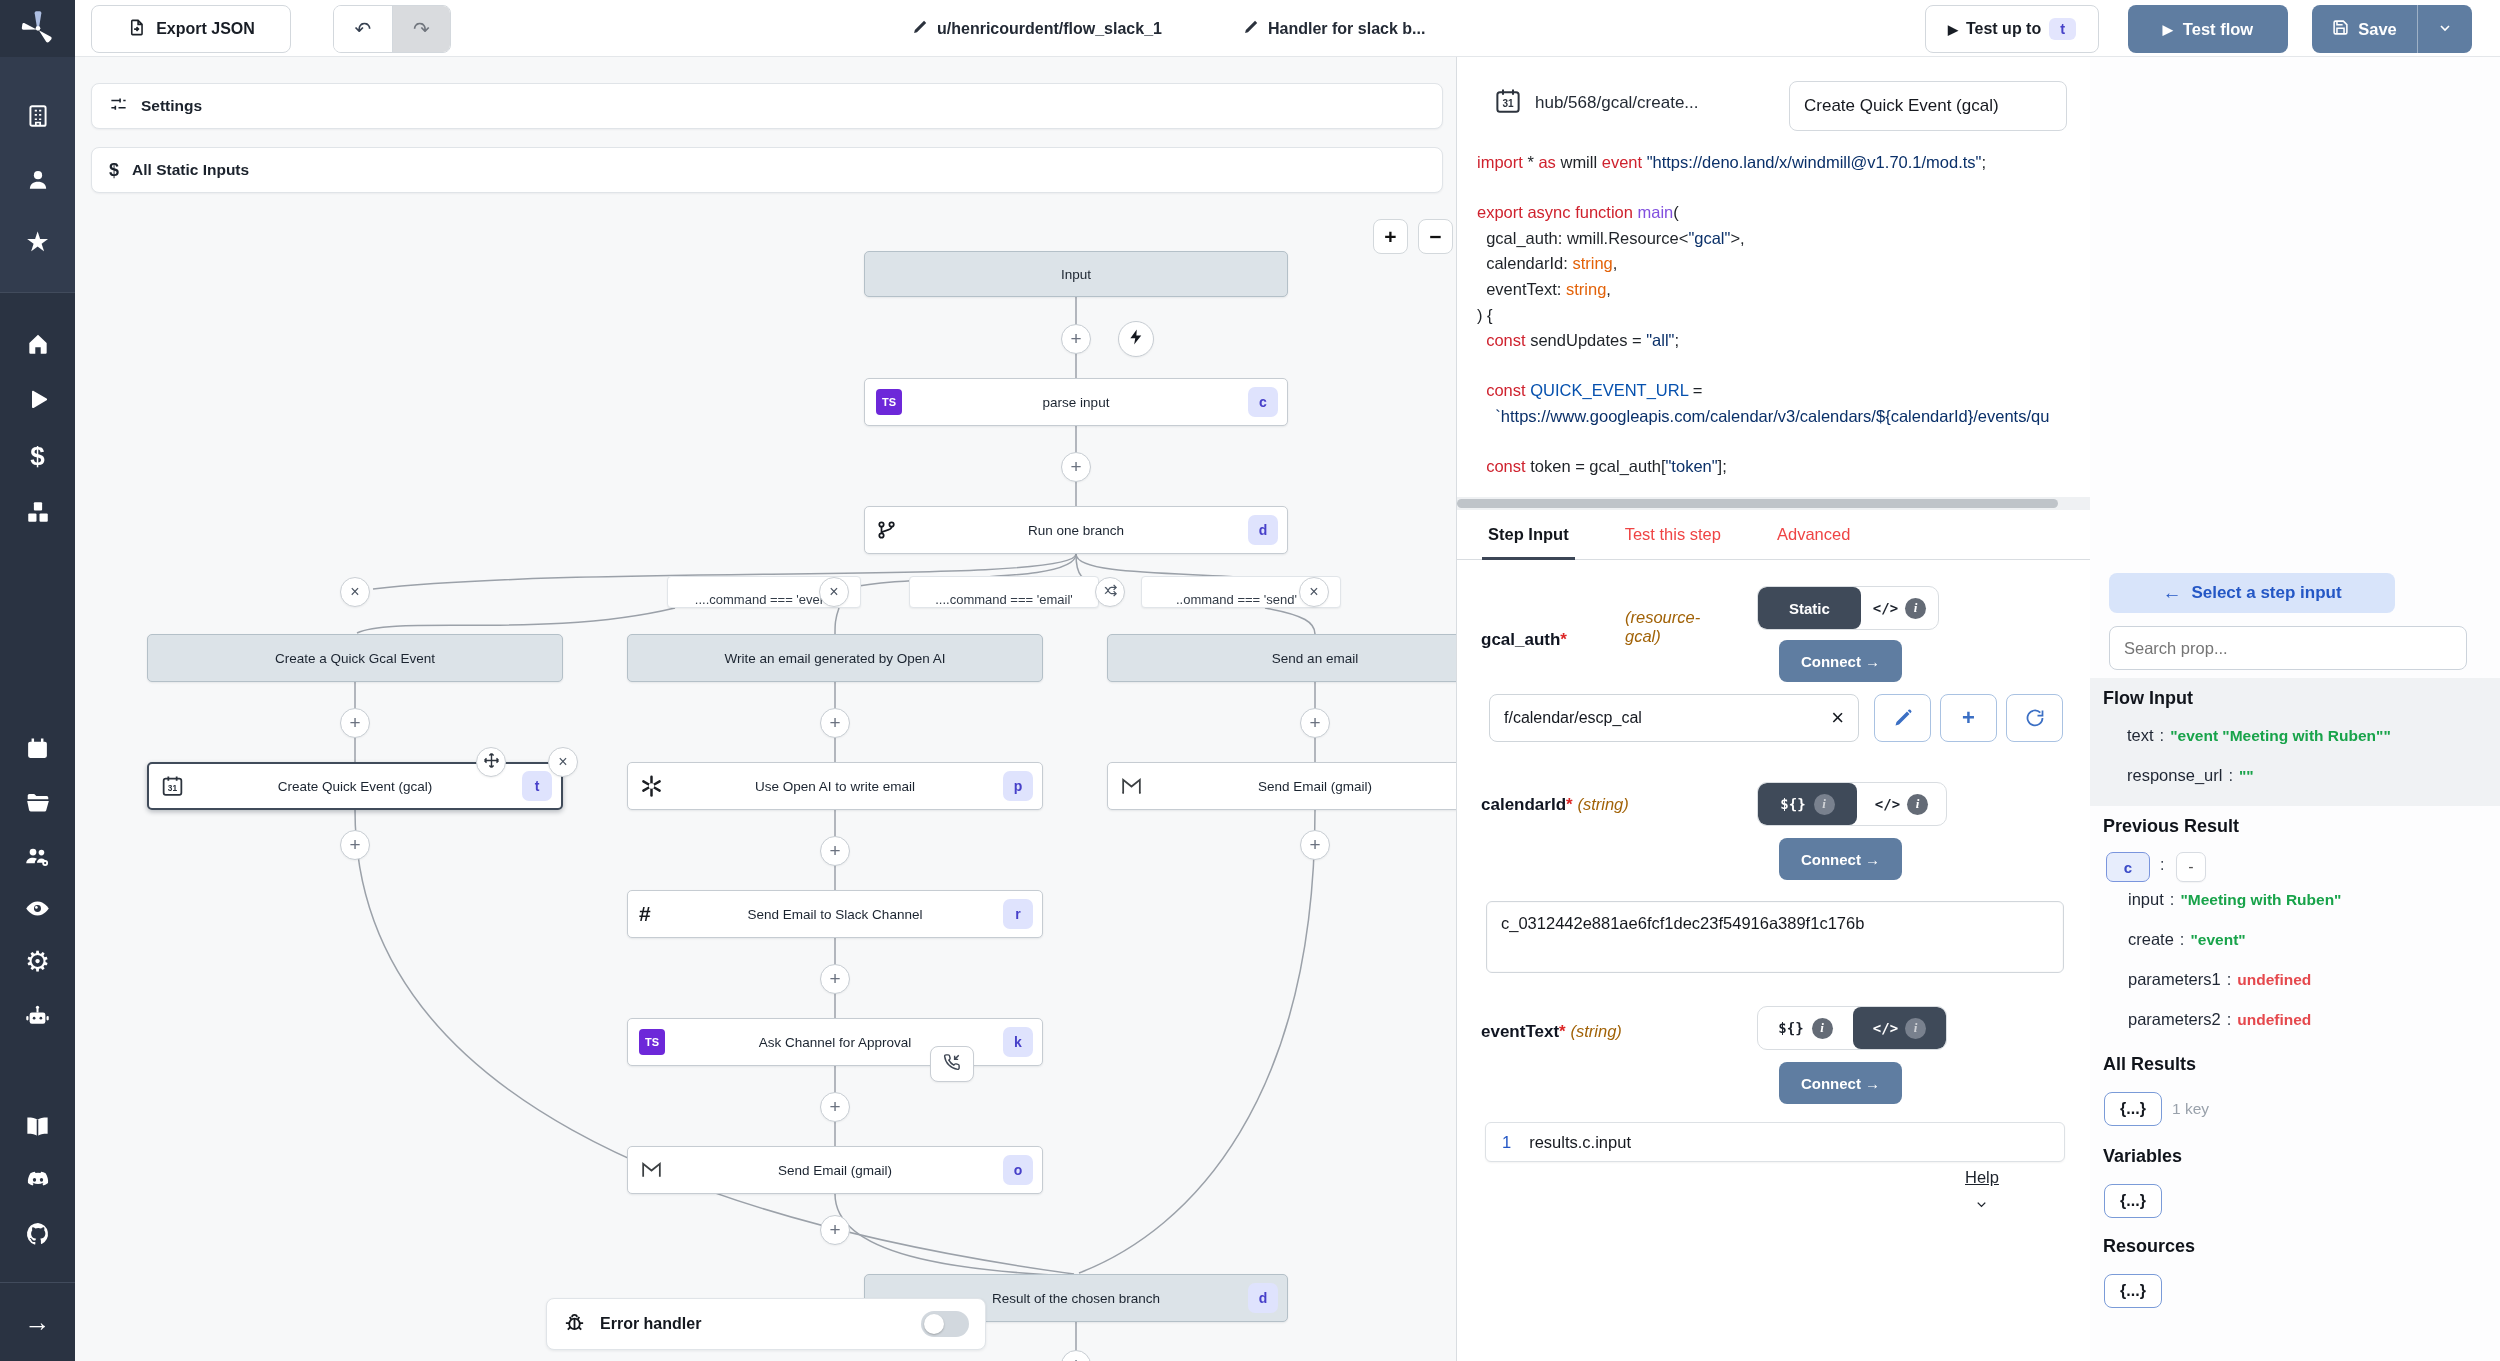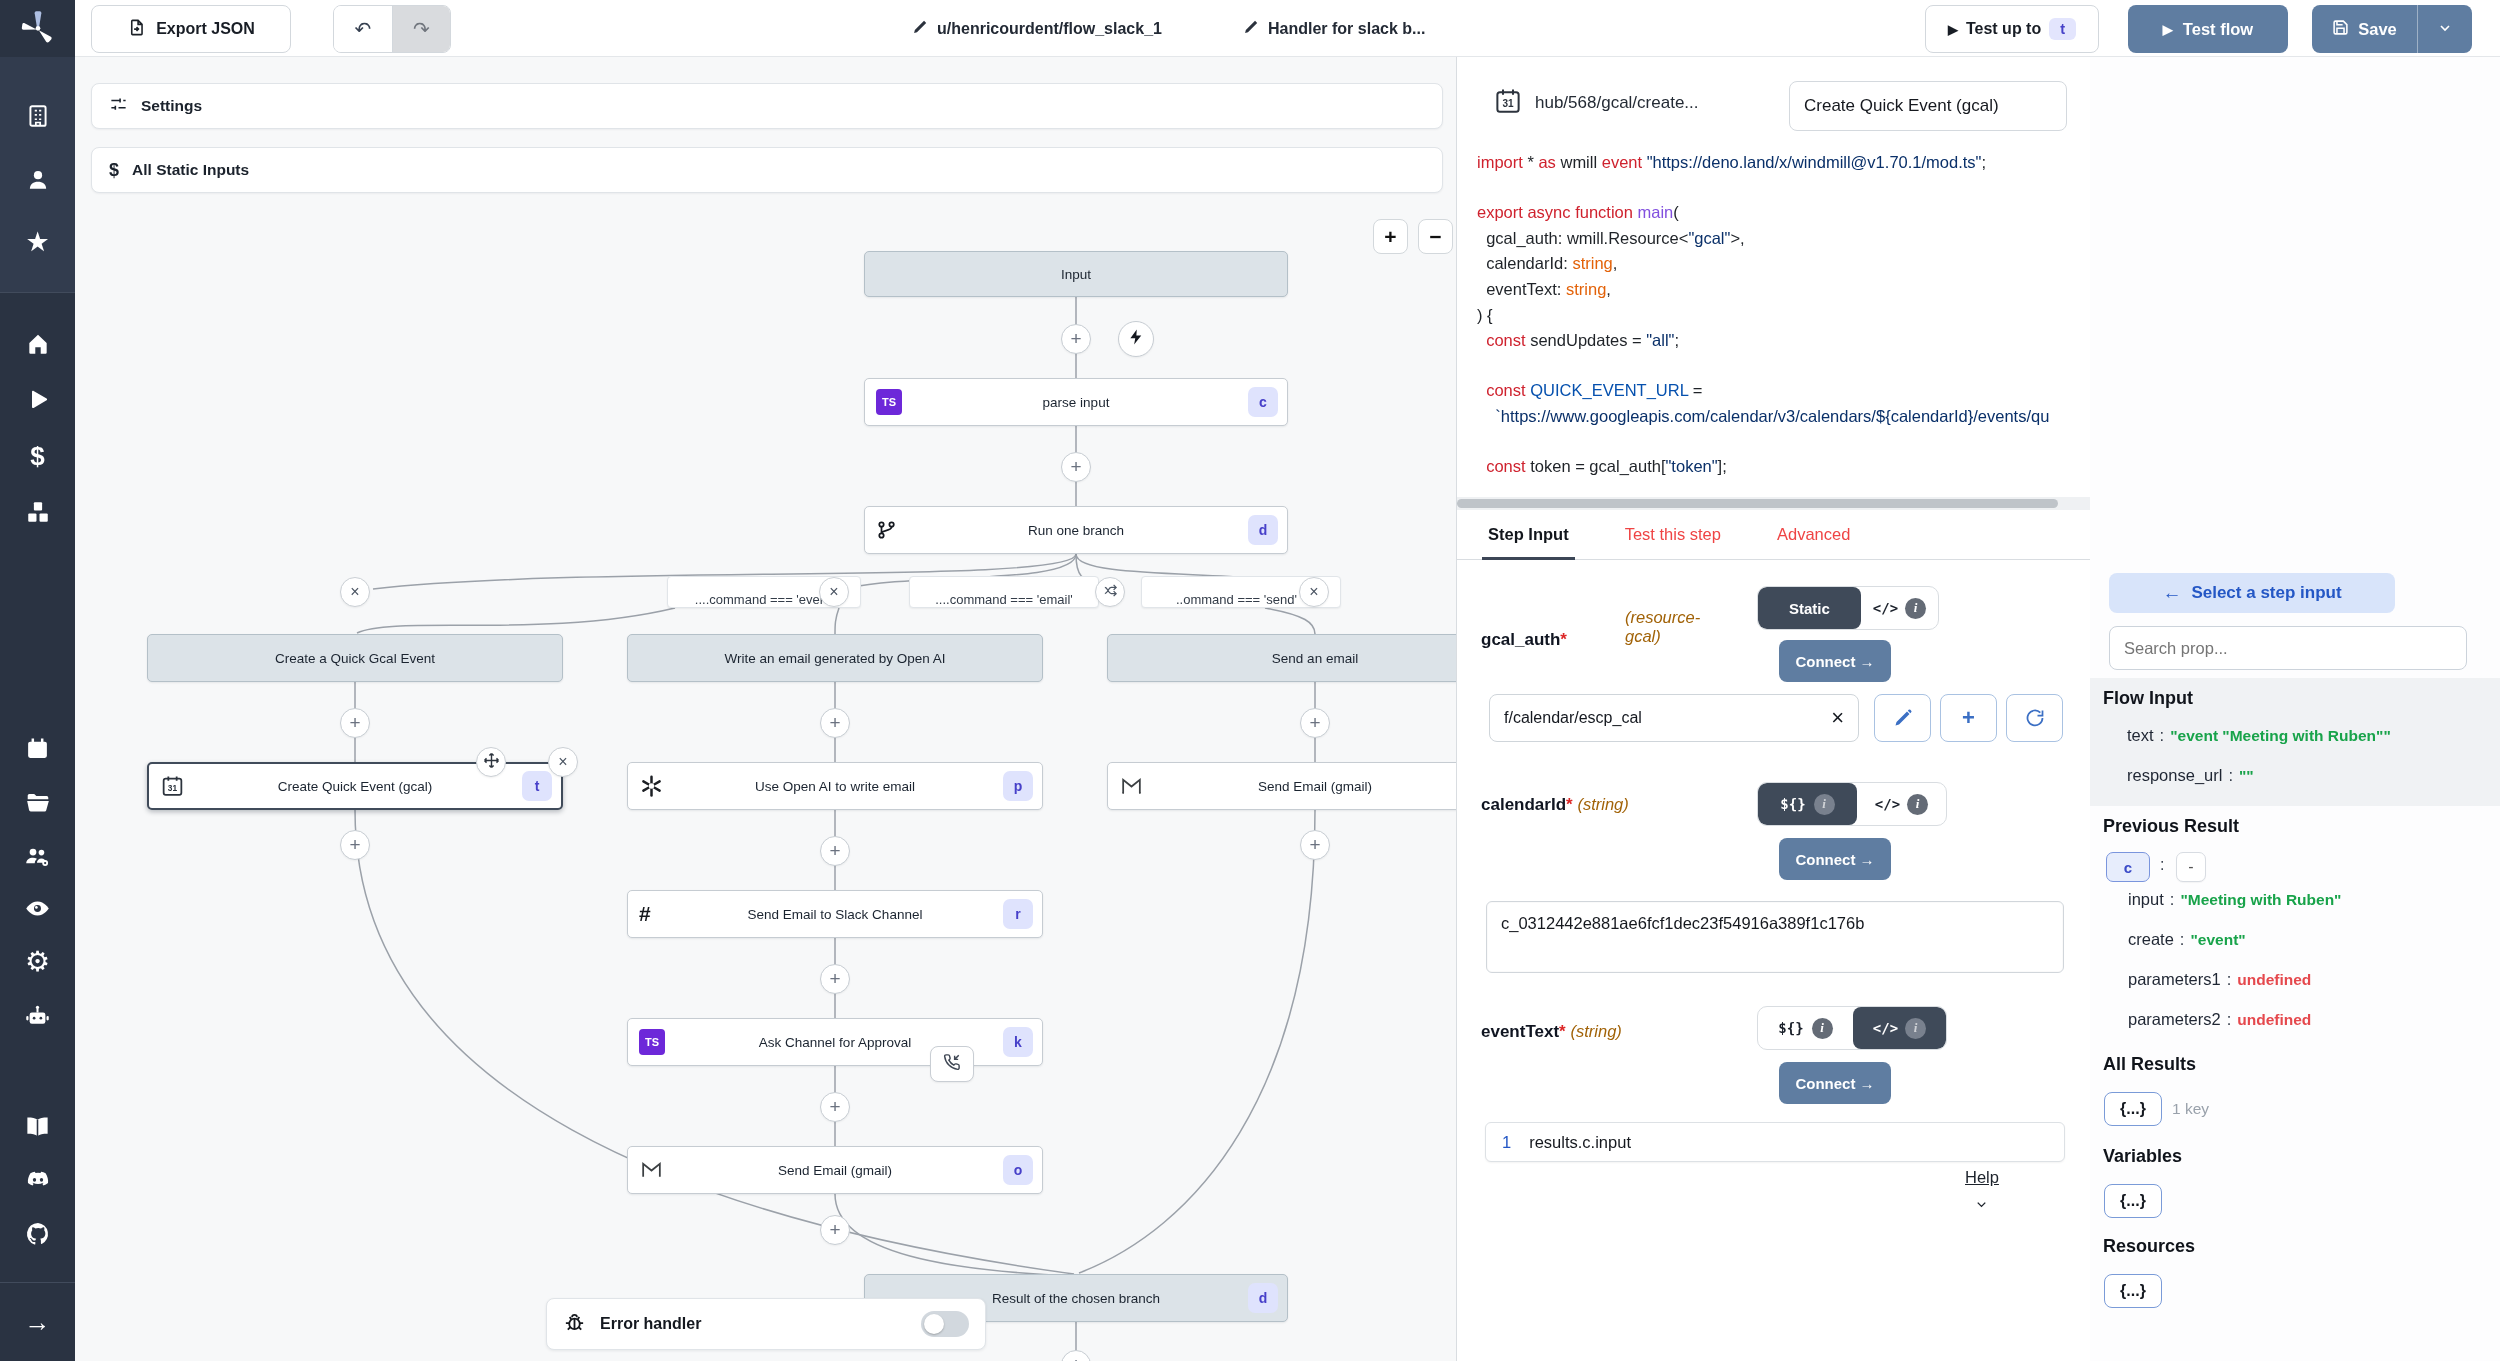--- a/index.html
+++ b/index.html
@@ -57,21 +57,21 @@
   .tab.active::after{content:"";position:absolute;left:-6px;right:-6px;bottom:-1px;height:3px;background:#3c4656;}
   .flabel{position:absolute;font-size:17px;font-weight:700;color:#101521;}
   .req{color:#dc2626;}
   .ftype{font-style:italic;color:#a16207;font-weight:400;font-size:16.5px;}
   .segwrap{position:absolute;height:44px;background:#fff;border:1px solid #d9dde1;border-radius:10px;display:flex;overflow:hidden;}
   .seg{display:flex;align-items:center;justify-content:center;gap:8px;font-size:15px;font-weight:700;color:#1a202a;}
   .seg.dark{background:#3f4a59;color:#fff;border-radius:8px;}
   .glyph{font-family:"DejaVu Sans Mono",monospace;font-weight:700;font-size:14px;}
   .info{width:21px;height:21px;border-radius:50%;background:#646b76;color:#fff;font-style:italic;font-weight:700;font-size:13px;font-family:"Liberation Serif",serif;display:flex;align-items:center;justify-content:center;}
   .info.dim{background:#8d94a0;opacity:.75;}
-  .connect{position:absolute;width:112px;height:42px;background:#5f7da1;border-radius:8px;color:#fff;font-weight:700;font-size:15px;display:flex;align-items:center;justify-content:center;cursor:pointer;}
+  .connect{position:absolute;width:123px;height:42px;background:#5f7da1;border-radius:8px;color:#fff;font-weight:700;font-size:15px;display:flex;align-items:center;justify-content:center;cursor:pointer;}
   .resinput{position:absolute;left:32px;top:637px;width:370px;height:48px;border:1px solid #cfd5da;border-radius:8px;display:flex;align-items:center;padding:0 14px;font-size:16px;color:#14181f;background:#fff;}
   .sqbtn{position:absolute;width:57px;height:48px;background:#fff;border:1px solid #a9c2e2;border-radius:8px;display:flex;align-items:center;justify-content:center;color:#3b6fc4;cursor:pointer;font-size:22px;font-weight:600;}
   .tarea{position:absolute;left:29px;top:844px;width:578px;height:72px;border:1px solid #d1d6db;border-radius:6px;background:#fff;font-family:"DejaVu Sans Mono",monospace;font-size:16.5px;color:#16191f;padding:12px 14px;overflow:hidden;white-space:nowrap;box-shadow:inset 0 0 0 1px rgba(0,0,0,.02);}
   .exprbox{position:absolute;left:28px;top:1065px;width:580px;height:40px;border:1px solid #dde1e5;border-radius:6px;background:#fff;box-shadow:0 1px 2px rgba(0,0,0,.05);display:flex;align-items:center;font-family:"DejaVu Sans Mono",monospace;font-size:16.5px;}
   .vdiv{position:absolute;left:633px;top:448px;width:1px;height:856px;background:#e0e4e8;}
 
   
   .props{position:absolute;left:2090px;top:57px;width:410px;height:1304px;background:#fdfdfe;}
   .selectstep{position:absolute;left:19px;top:516px;width:286px;height:40px;background:#d8e4fa;border-radius:8px;color:#2457c5;font-weight:700;font-size:17px;display:flex;align-items:center;justify-content:center;gap:10px;cursor:pointer;}
   .searchbox{position:absolute;left:19px;top:569px;width:358px;height:44px;border:1px solid #ccd3db;border-radius:8px;font-size:16.5px;color:#333;padding:0 14px;background:#fff;}

